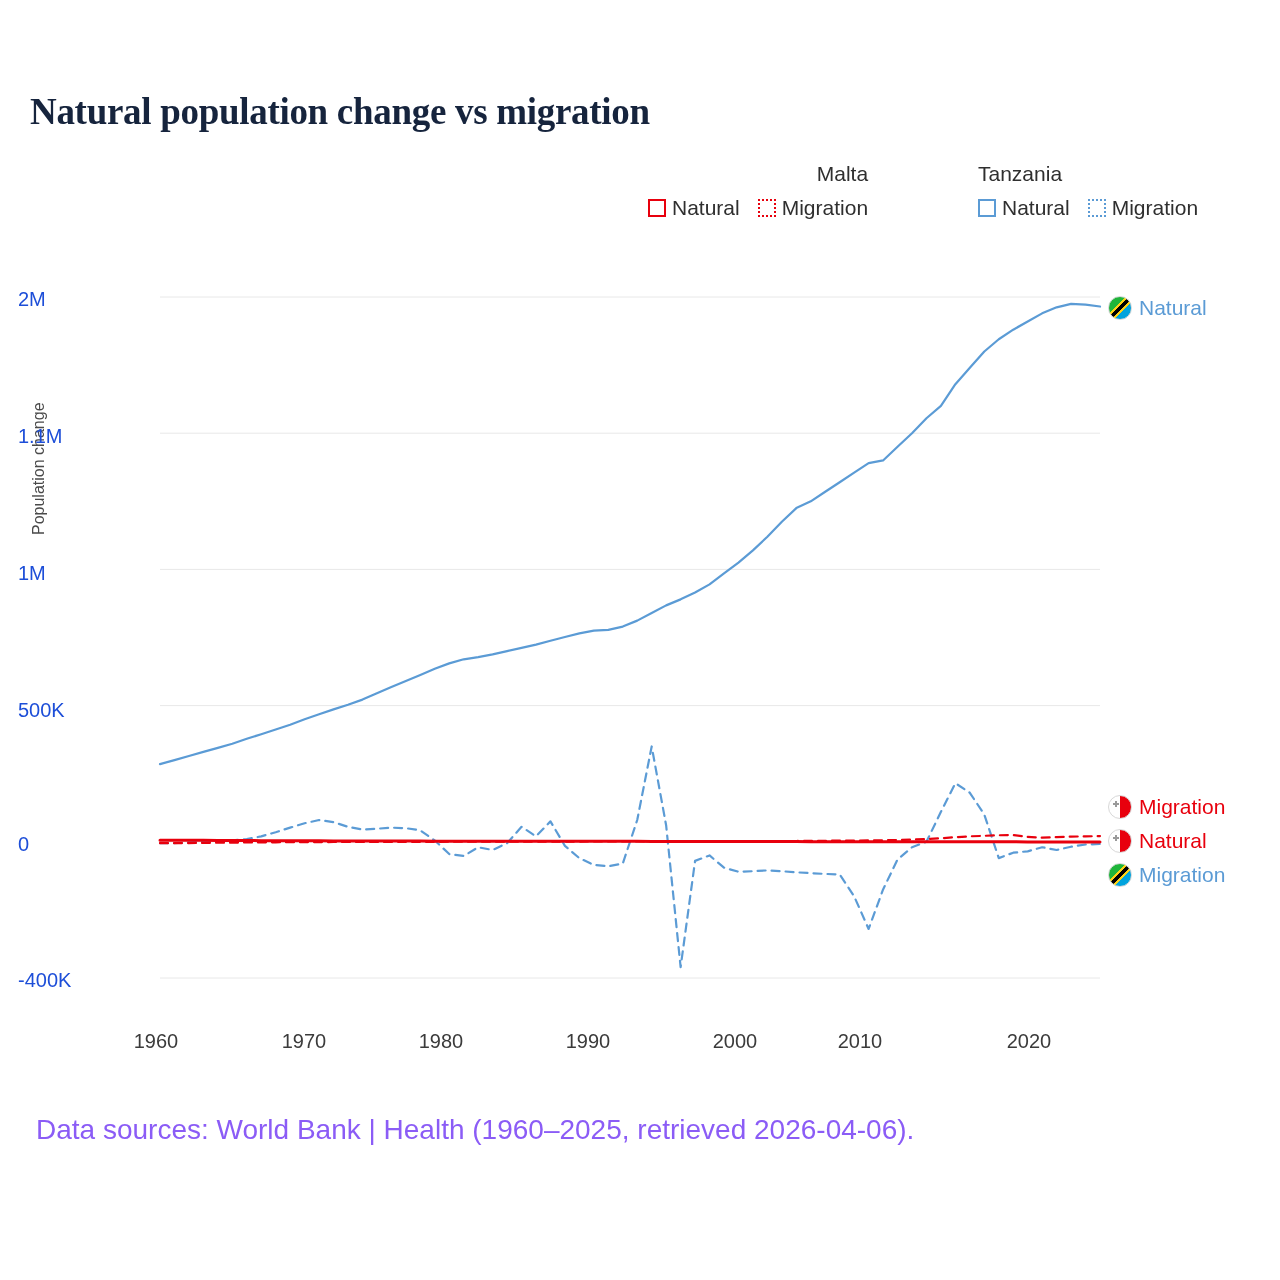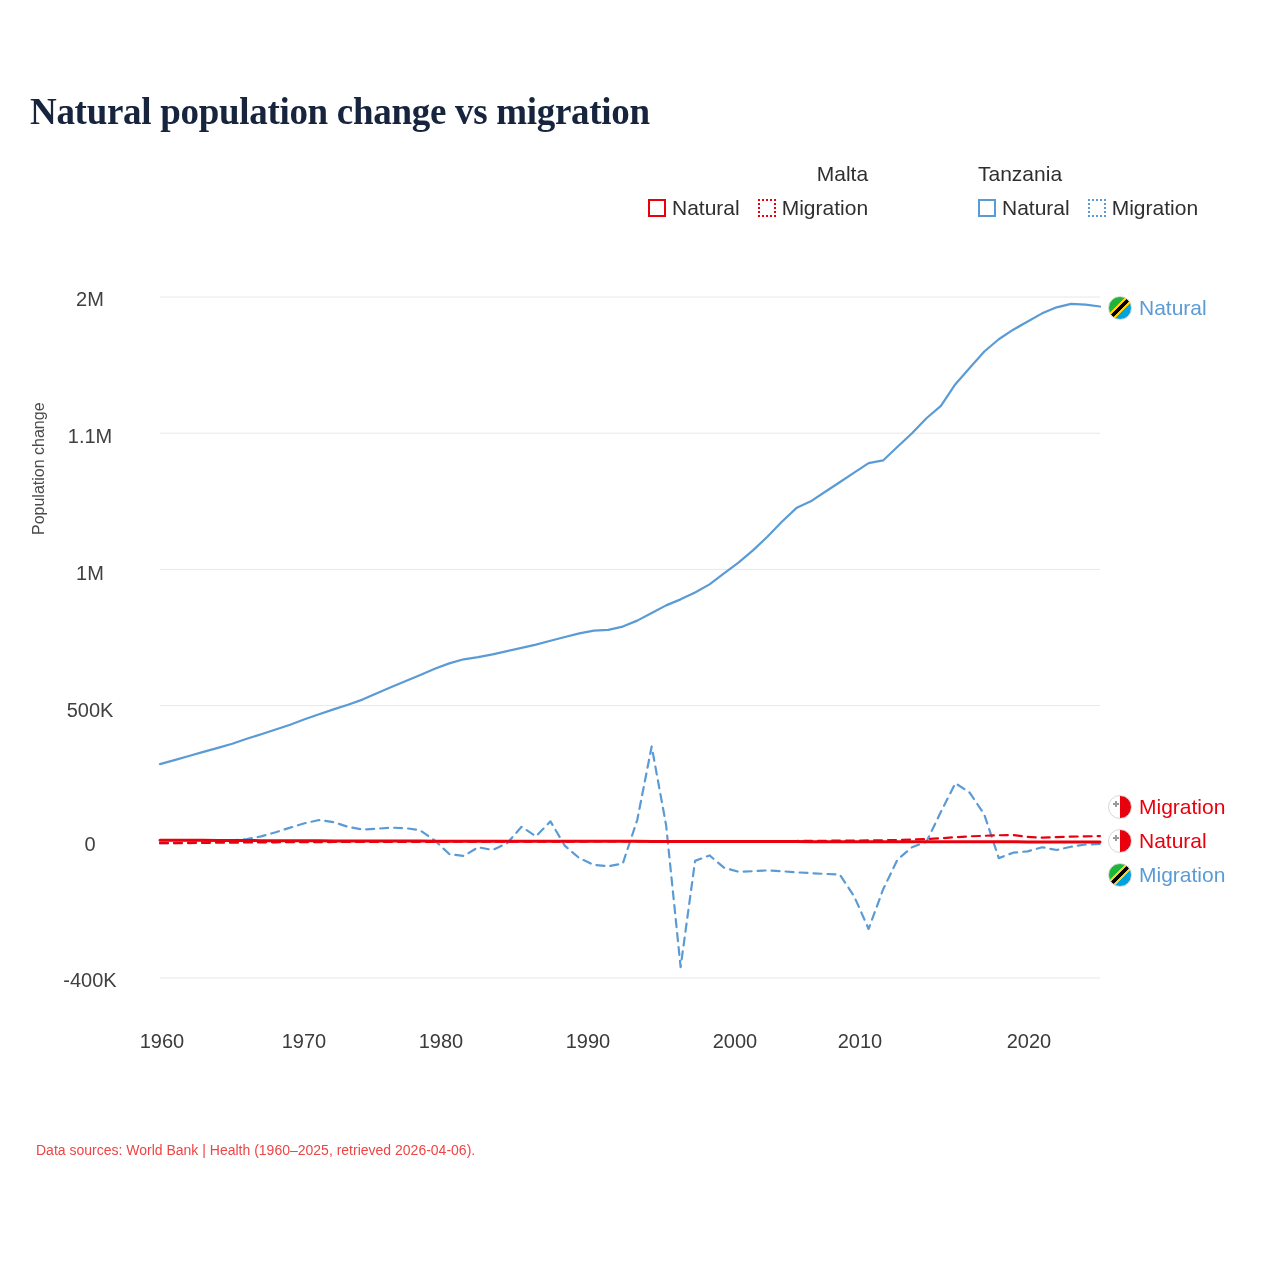--- a/index.html
+++ b/index.html
@@ -76,25 +76,25 @@
     left: 30px;
     top: 535px;
     transform: rotate(-90deg);
     transform-origin: left top;
     font-size: 16px;
     color: #4a4a4a;
     white-space: nowrap;
   }
   .y-tick {
     position: absolute;
-    right: 0;
+    right: 12px;
     width: 120px;
-    text-align: center;
+    text-align: left;
     font-size: 20px;
-    color: #404040;
+    color: #1d4ed8;
   }
   .y-ticks {
     position: absolute;
     left: 0;
     top: 0;
     width: 150px;
     height: 800px;
   }
   .x-ticks {
     position: absolute;
@@ -150,24 +150,23 @@
       linear-gradient(to bottom right, #1eb53a 0 38%, #fcd116 38% 44%, #000000 44% 56%, #fcd116 56% 62%, #00a3dd 62% 100%);
   }
   .label-red { color: #e8000d; }
   .label-blue { color: #5b9bd5; }
 
   
   .footer {
     position: absolute;
     left: 36px;
     top: 1105px;
-    font-size: 14px;
-    color: #ef4444;
+    font-size: 28px;
+    color: #8b5cf6;
     line-height: 1.75;
-    margin-top: 33px;
   }
   .footer div { white-space: nowrap; }
 </style>
 </head>
 <body>
 
 <div class="chart-title">Natural population change vs migration</div>
 
 <div class="legend">
   <div class="legend-group malta">
@@ -203,21 +202,21 @@
 <div class="y-ticks">
   <div class="y-tick" style="top:288px">2M</div>
   <div class="y-tick" style="top:425px">1.1M</div>
   <div class="y-tick" style="top:562px">1M</div>
   <div class="y-tick" style="top:699px">500K</div>
   <div class="y-tick" style="top:833px">0</div>
   <div class="y-tick" style="top:969px">-400K</div>
 </div>
 
 <div class="x-ticks">
-  <div class="x-tick" style="left:162px">1960</div>
+  <div class="x-tick" style="left:156px">1960</div>
   <div class="x-tick" style="left:304px">1970</div>
   <div class="x-tick" style="left:441px">1980</div>
   <div class="x-tick" style="left:588px">1990</div>
   <div class="x-tick" style="left:735px">2000</div>
   <div class="x-tick" style="left:860px">2010</div>
   <div class="x-tick" style="left:1029px">2020</div>
 </div>
 
 <svg id="plot" width="1280" height="1060" style="position:absolute;left:0;top:0;">
     <line x1="160" x2="1100" y1="978" y2="978" stroke="#e8e8e8" stroke-width="1"></line>

